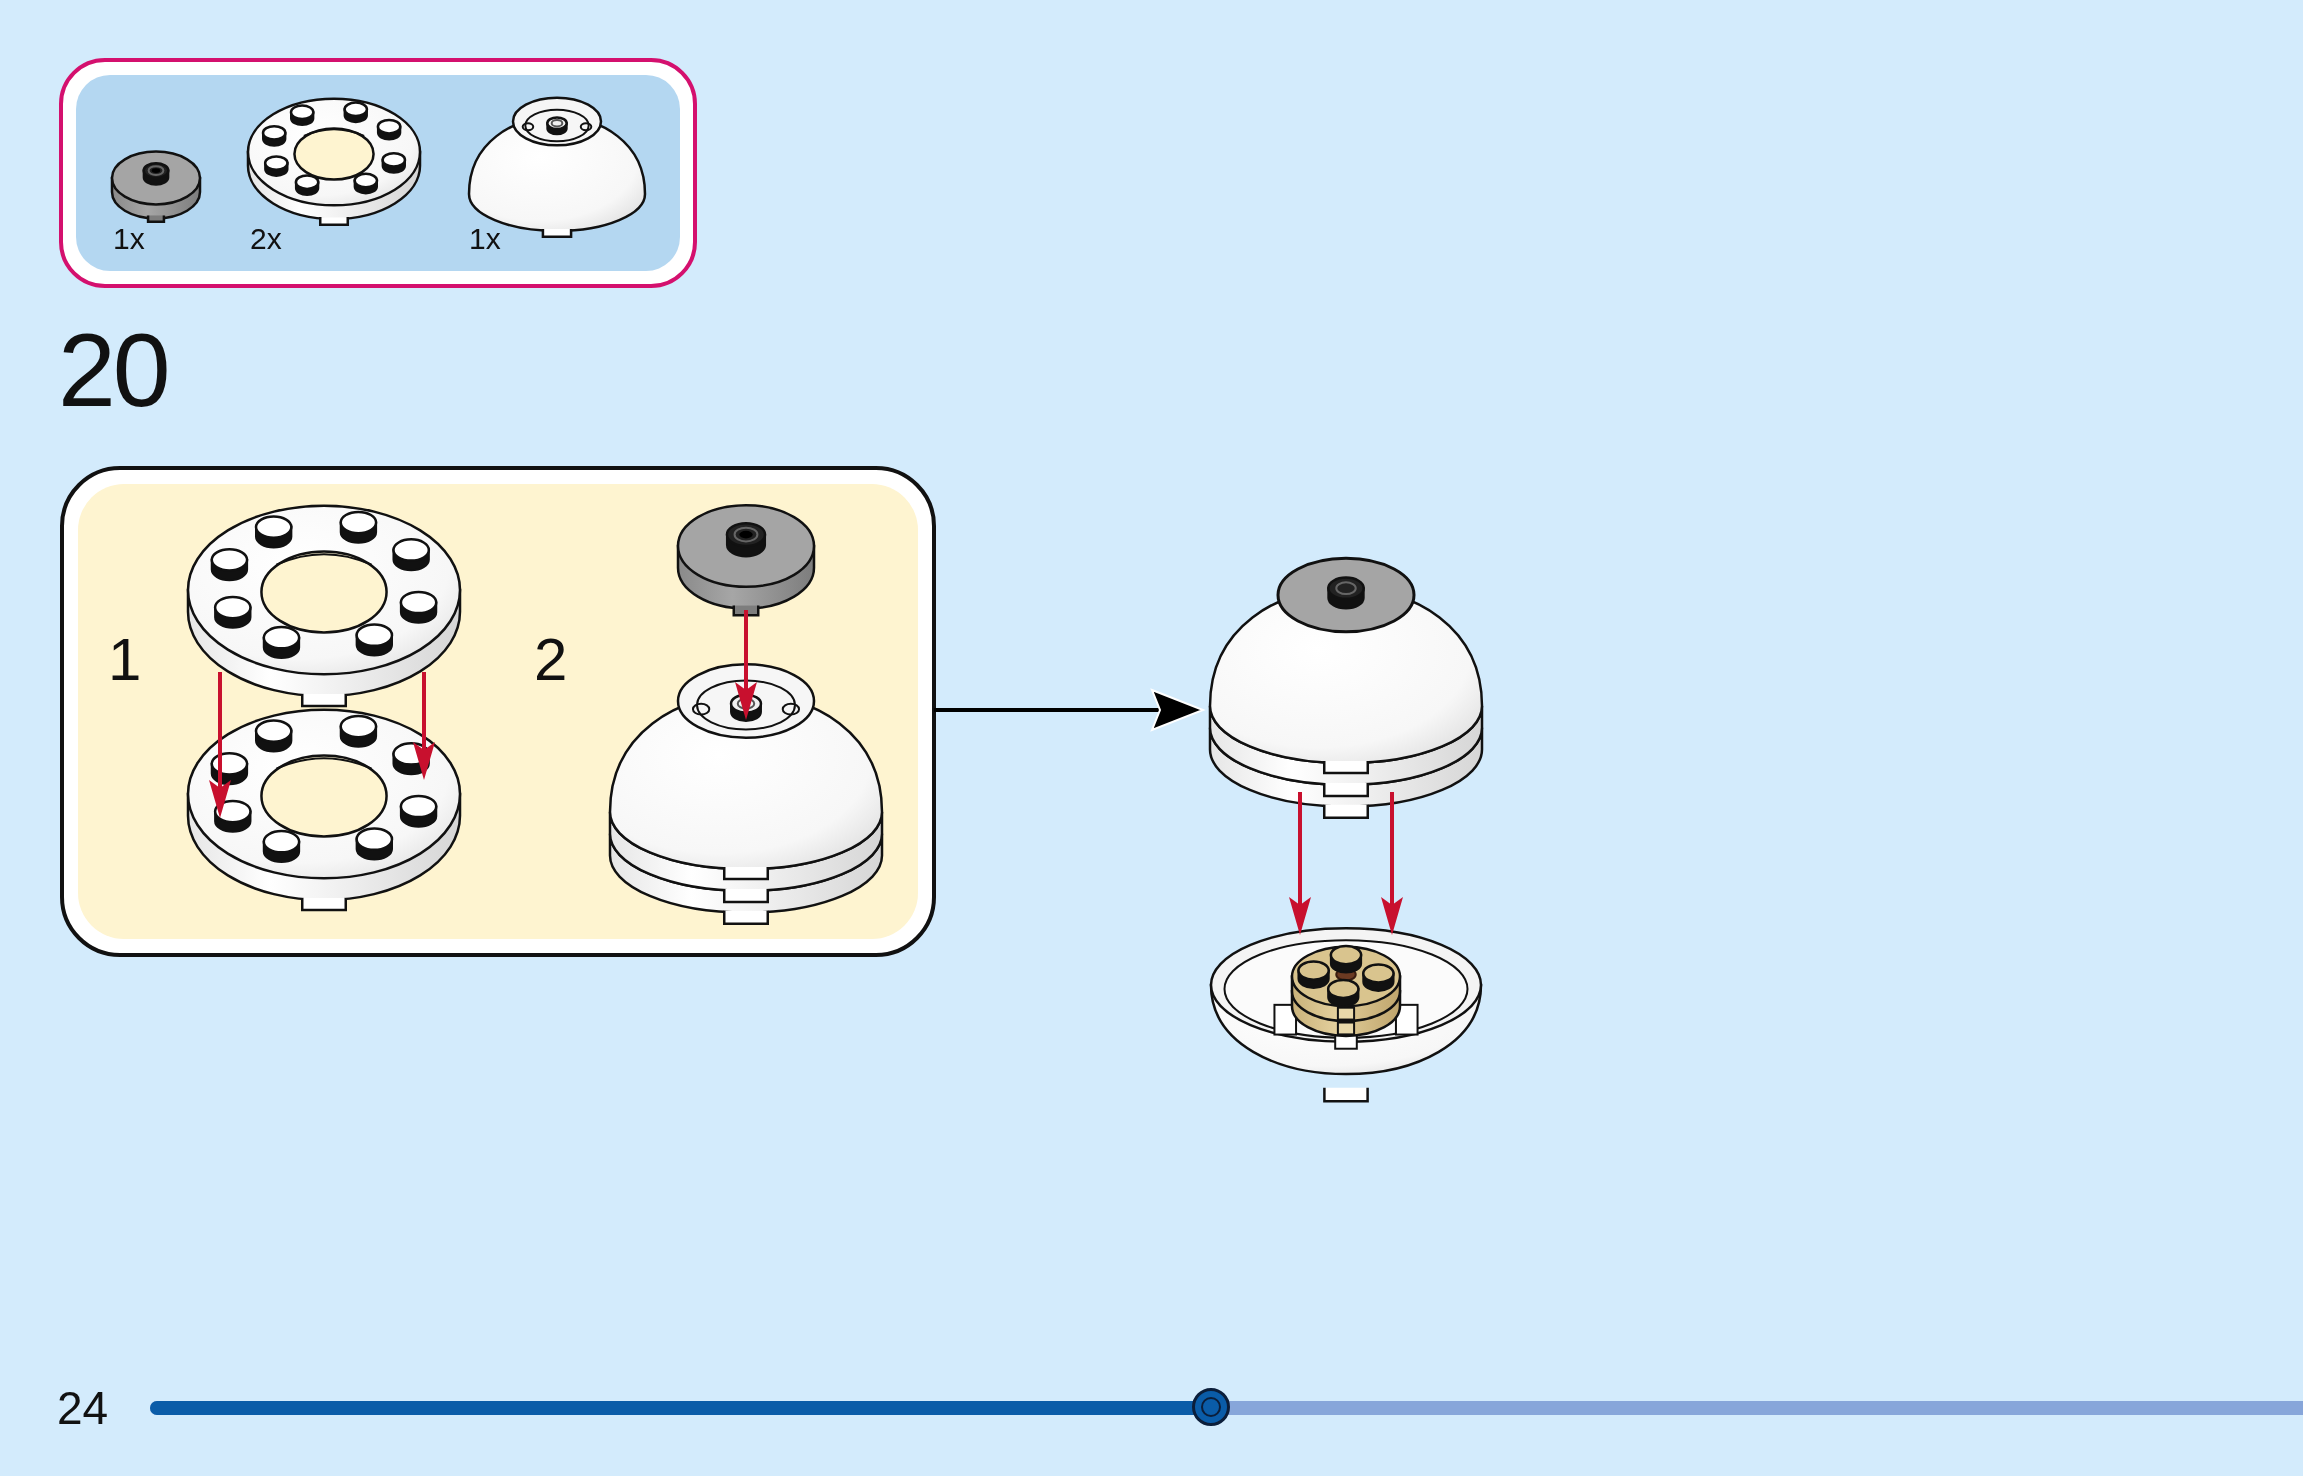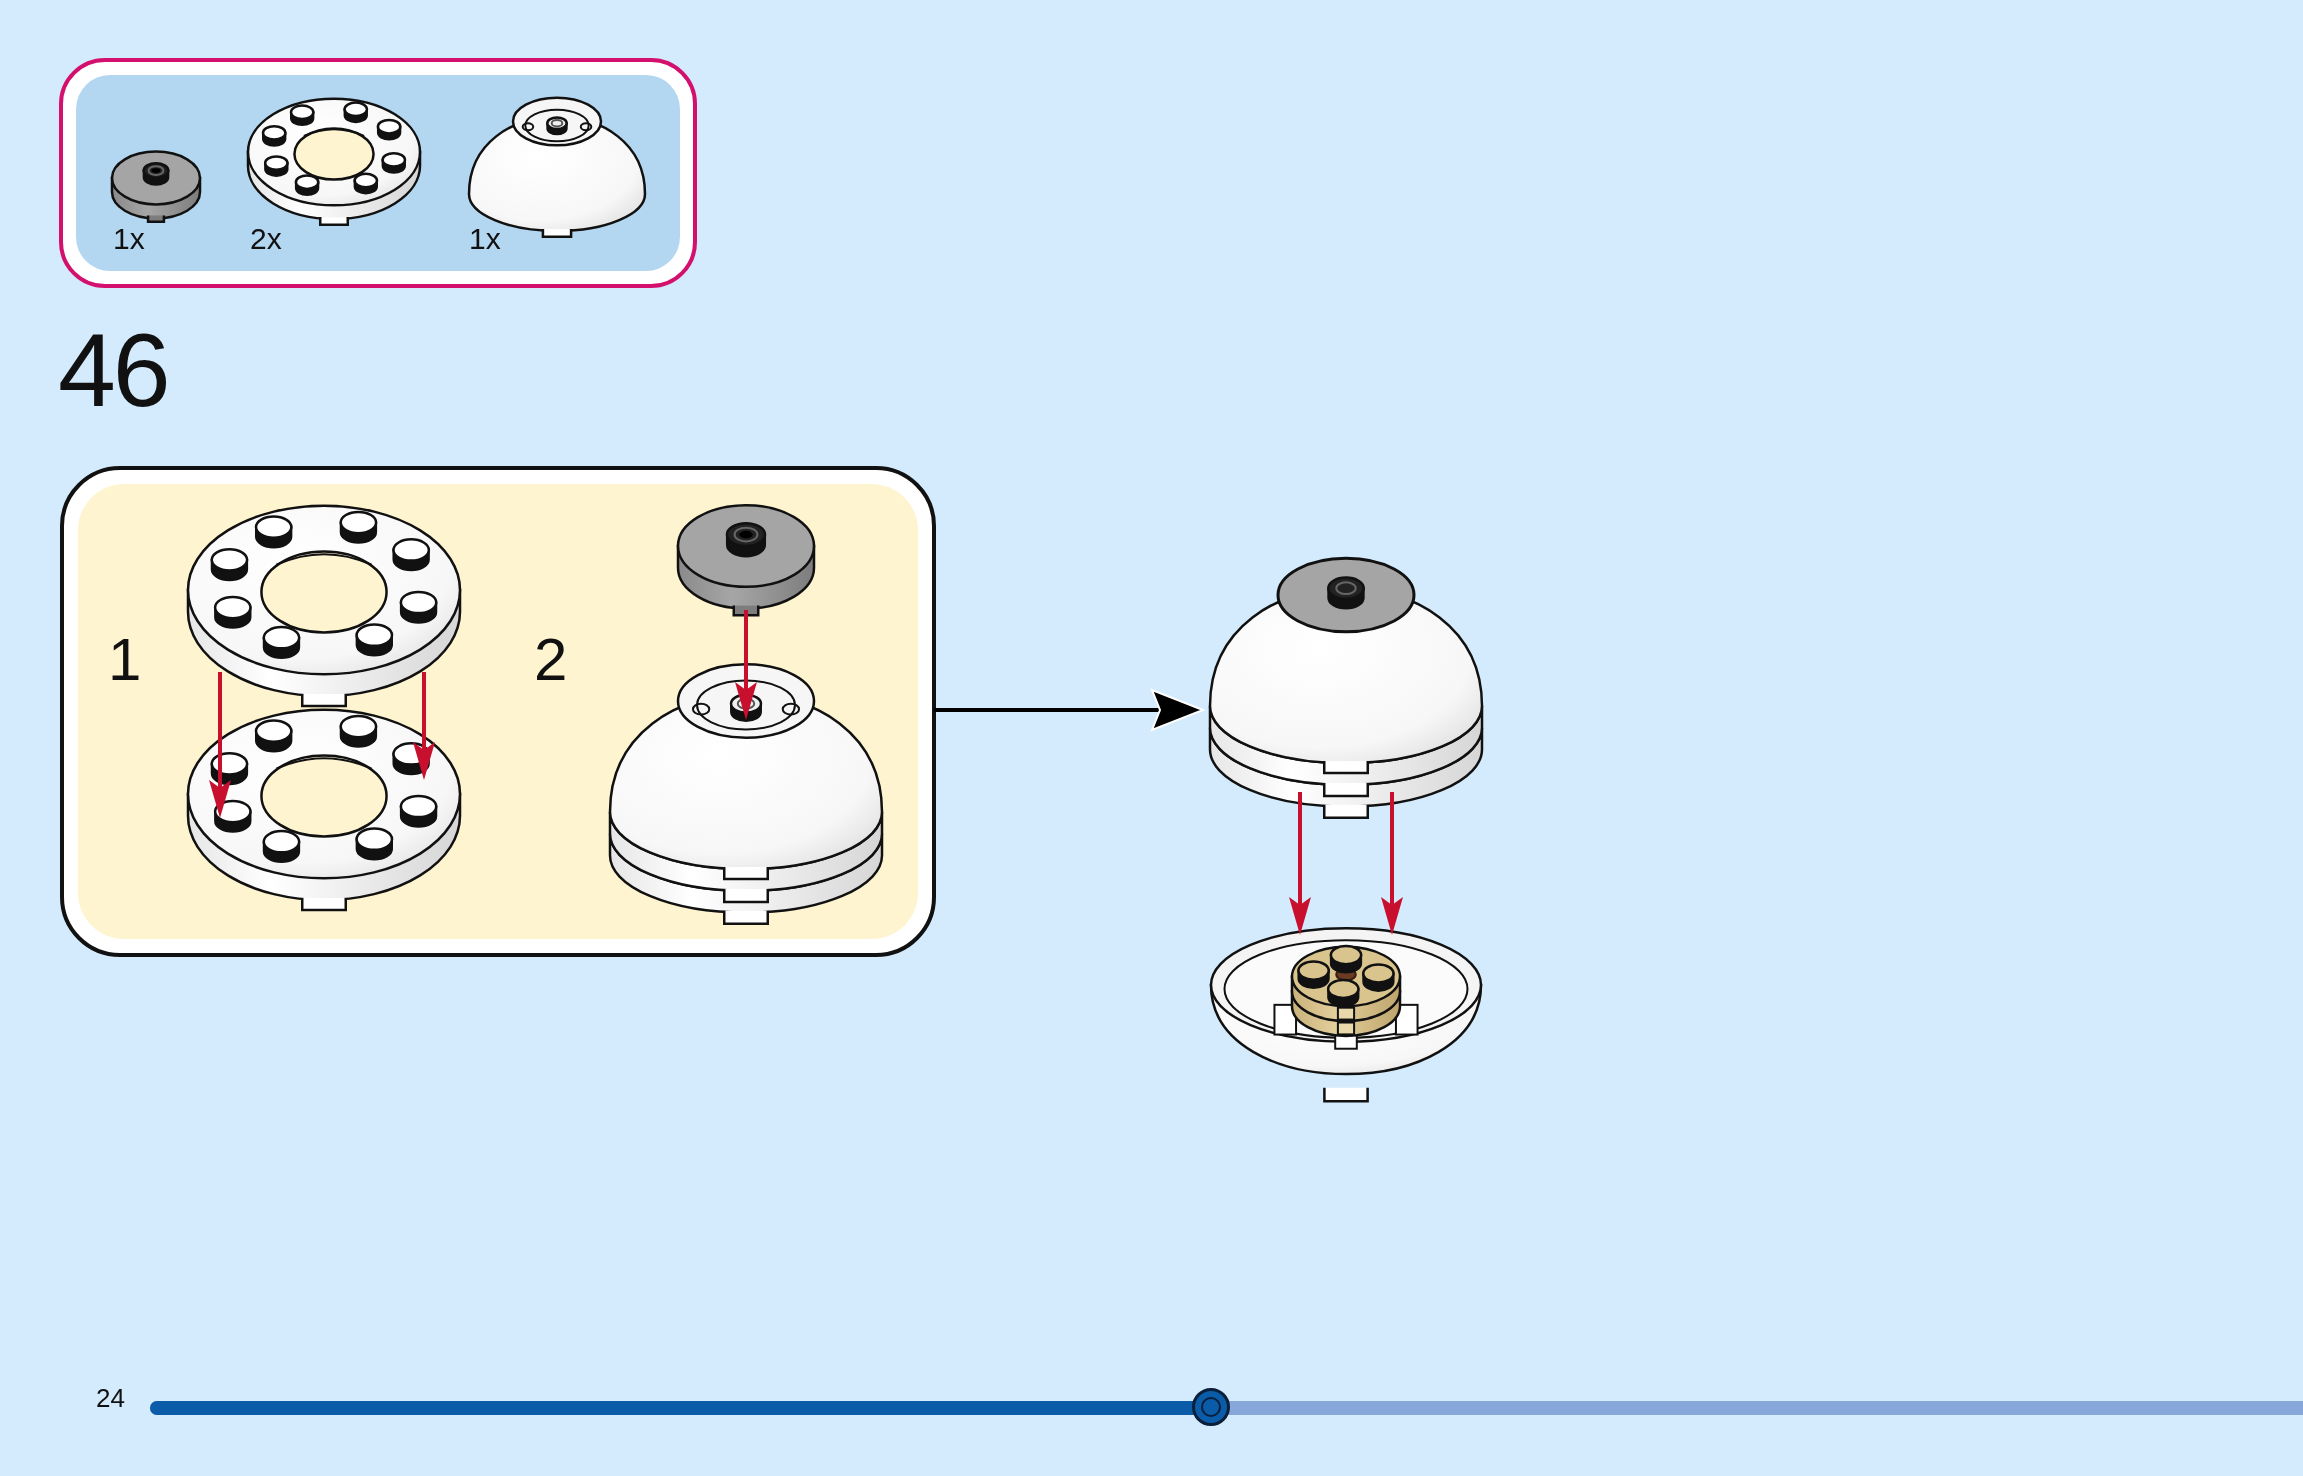--- a/index.html
+++ b/index.html
@@ -39,21 +39,21 @@
   }
   #sub-inner {
     left: 14px; top: 14px; right: 14px; bottom: 14px;
     background: #fef4d0; border-radius: 46px;
   }
   .substep {
     font-size: 60px; font-weight: 400; line-height: 1;
   }
 
   
-  #page-number { left: 57px; top: 1385px; font-size: 26px; line-height: 1; margin-left: 39px; }
+  #page-number { left: 57px; top: 1385px; font-size: 46px; line-height: 1; }
   #progress-track {
     left: 150px; top: 1401px; width: 2153px; height: 14px;
     background: #87a6da; border-radius: 7px 0 0 7px;
   }
   #progress-fill {
     left: 150px; top: 1401px; height: 14px;
     background: #0a5ca8; border-radius: 7px 0 0 7px;
   }
   #progress-knob {
     top: 1388px; width: 38px; height: 38px; margin-left: -19px;
@@ -71,21 +71,21 @@
 </head>
 <body>
 
 <div id="parts-box" class="abs">
   <div id="parts-inner" class="abs"></div>
 </div>
 <span class="abs qty" style="left:113px; top:224px;">1x</span>
 <span class="abs qty" style="left:250px; top:224px;">2x</span>
 <span class="abs qty" style="left:469px; top:224px;">1x</span>
 
-<div id="step-number" class="abs">46</div>
+<div id="step-number" class="abs">20</div>
 
 <div id="sub-box" class="abs">
   <div id="sub-inner" class="abs"></div>
 </div>
 <span class="abs substep" style="left:108px; top:630px;">1</span>
 <span class="abs substep" style="left:534px; top:630px;">2</span>
 
 <svg class="illus" id="illus" xmlns="http://www.w3.org/2000/svg" viewBox="0 0 2303 1476">
   <defs>
     <radialGradient id="domeGrad" cx="0.4" cy="0.35" r="0.8">

